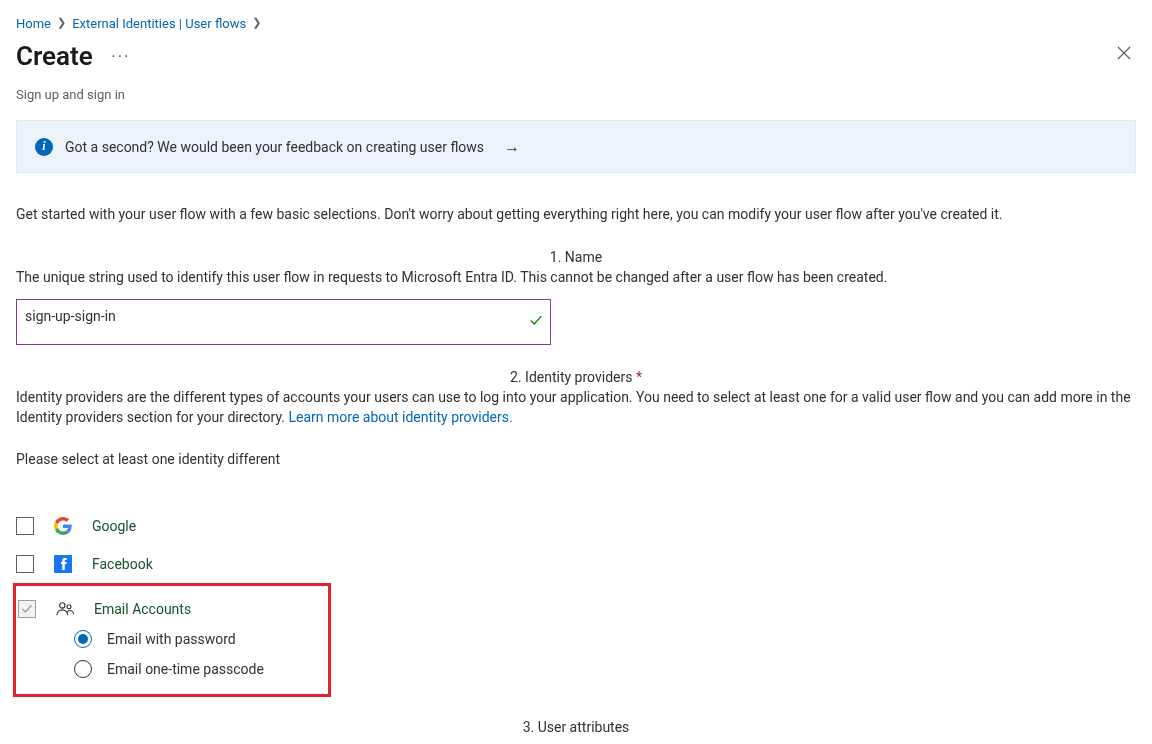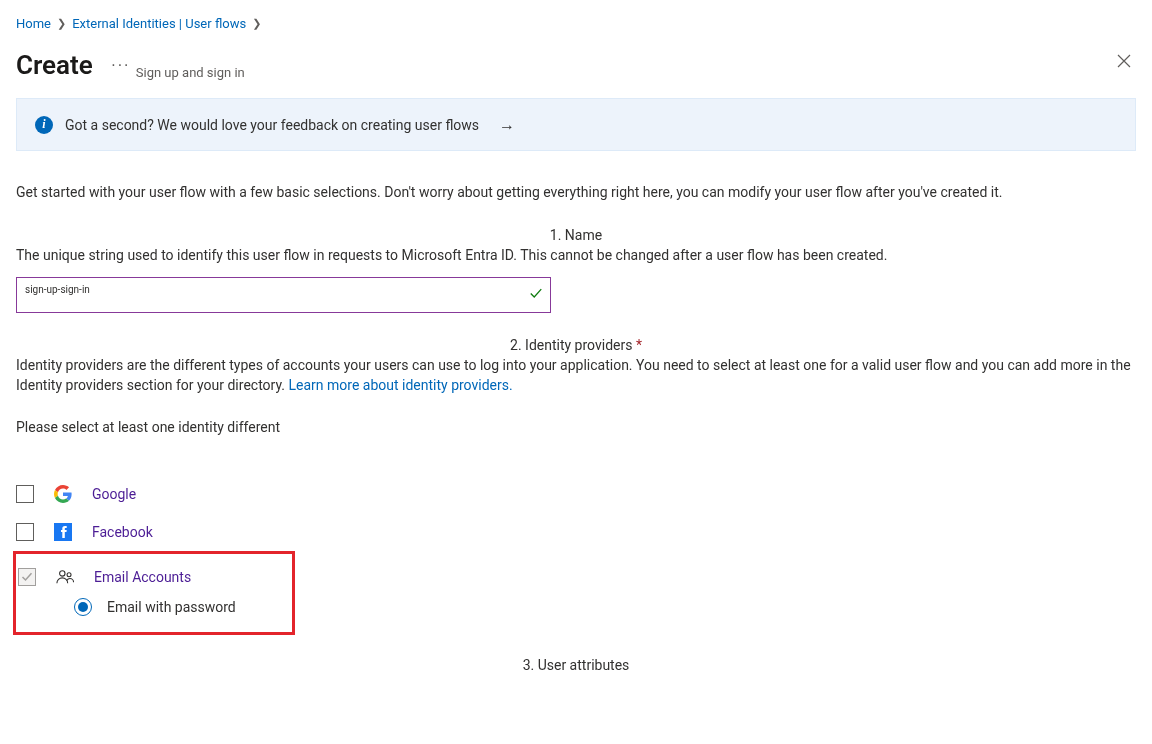--- a/index.html
+++ b/index.html
@@ -9,33 +9,32 @@
     font-size: 14px;
     color: #323130;
     background: #fff;
     padding: 16px;
     width: 1152px;
   }
   a { color: #0067b8; text-decoration: none; }
 
   .breadcrumb {
     display: flex;
-    align-items: center;
     gap: 6px;
     font-size: 13px;
-    margin-bottom: 18px;
+    margin-bottom: 10px;
   }
   .breadcrumb .chev { color: #605e5c; font-size: 11px; }
 
   .header-row {
     display: flex;
     justify-content: space-between;
     align-items: flex-start;
   }
-  .title-area { display: flex; }
+  .title-area { display: flex; flex-direction: column; }
   .title-line { display: flex; align-items: center; gap: 12px; }
   .page-title {
     font-size: 26px;
     font-weight: 600;
     color: #1b1a19;
     margin: 0;
   }
   .ellipsis-btn {
     background: none; border: none; cursor: pointer;
     color: #605e5c; font-size: 16px; padding: 2px 6px;
@@ -82,24 +81,24 @@
   .req { color: #a4262c; }
 
   .name-input-wrap {
     margin-top: 12px;
     position: relative;
     width: 535px;
     max-width: 100%;
   }
   .name-input {
     width: 100%;
-    height: 36px;
+    height: 46px;
     border: 1px solid #873999;
     padding: 2px 30px 14px 8px;
-    font-size: 10px;
+    font-size: 14px;
     color: #323130;
     outline: none;
     font-family: inherit;
   }
   .valid-check {
     position: absolute;
     right: 8px;
     top: 50%;
     transform: translateY(-50%);
     color: #107c10;
@@ -125,27 +124,27 @@
     flex-shrink: 0;
   }
   .provider-cb.checked.disabled {
     border-color: #a19f9d;
     background: #f3f2f1;
   }
   .provider-cb.checked.disabled svg { stroke: #a19f9d; }
   .provider-cb svg { width: 12px; height: 12px; }
 
   .provider-icon { width: 18px; height: 18px; flex-shrink: 0; display: inline-flex; align-items: center; justify-content: center; }
-  .provider-label { color: #4c1d95; }
+  .provider-label { color: #14532d; }
 
   .highlight-box {
     border: 3px solid #e3242b;
     padding: 4px 2px 4px 2px;
     margin-left: -3px;
-    width: 282px;
+    width: 318px;
   }
   .highlight-box .provider-row { padding: 10px 0 4px 0; }
   .radio-sub {
     margin-left: 56px;
     padding: 2px 0 6px 0;
   }
   .radio-row {
     display: flex;
     align-items: center;
     gap: 15px;
@@ -190,21 +189,21 @@
   </div>
   <button class="close-btn">
     <svg viewBox="0 0 16 16">
         <path d="M2 2 L14 14 M14 2 L2 14" stroke="#605e5c" stroke-width="1.2" fill="none"></path>
       </svg>
   </button>
 </div>
 
 <div class="feedback-banner">
   <span class="info-circle">i</span>
-  <span>Got a second? We would love your feedback on creating user flows</span>
+  <span>Got a second? We would been your feedback on creating user flows</span>
   <span class="arrow">→</span>
 </div>
 
 <div class="intro">Get started with your user flow with a few basic selections. Don't worry about getting everything right here, you can modify your user flow after you've created it.</div>
 
 <div class="section-label">1. Name</div>
 <div class="section-desc">The unique string used to identify this user flow in requests to Microsoft Entra ID. This cannot be changed after a user flow has been created.</div>
 <div class="name-input-wrap">
   <input class="name-input" type="text" value="sign-up-sign-in" style="">
   <span class="valid-check">
@@ -266,18 +265,22 @@
       </span>
       <span class="provider-label">Email Accounts</span>
     </div>
     <div class="radio-sub">
       <div class="radio-row">
         <span class="radio selected">
             <span class="dot"></span>
           </span>
         <span>Email with password</span>
       </div>
+      <div class="radio-row">
+        <span class="radio"></span>
+        <span>Email one-time passcode</span>
+      </div>
     </div>
   </div>
 
 </div>
 
 <div class="section-label" style="margin-top:22px">3. User attributes</div>
 
 </body></html>

